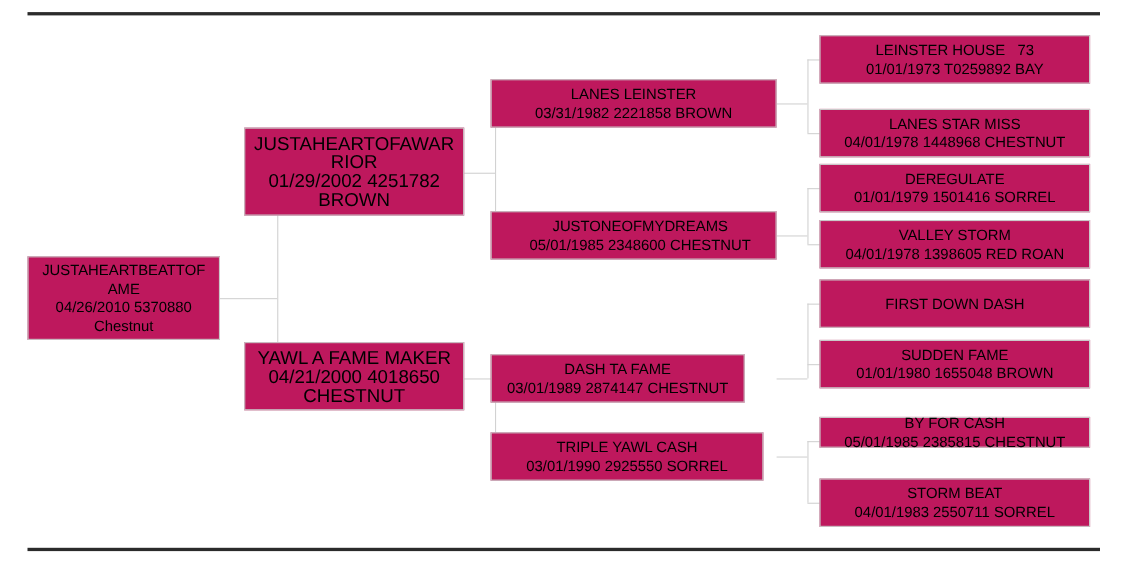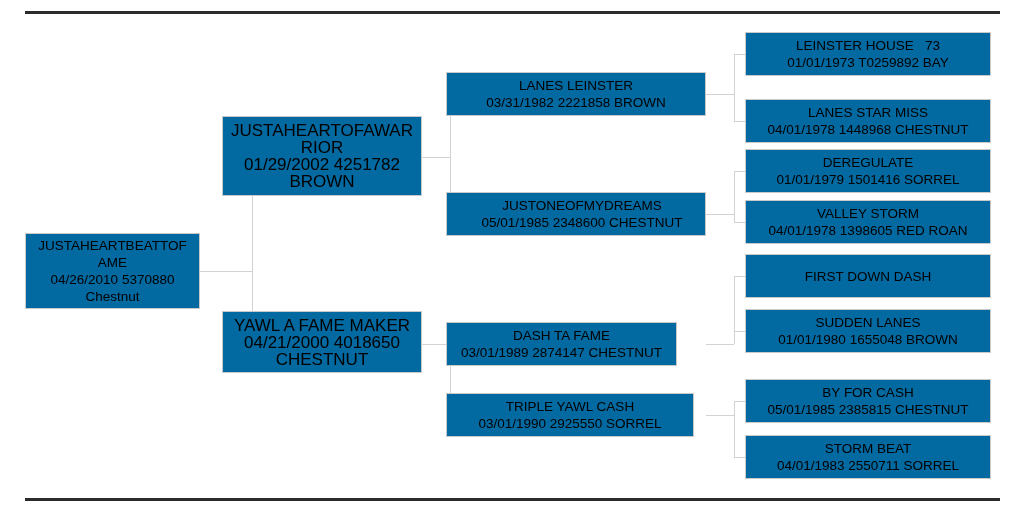--- a/index.html
+++ b/index.html
@@ -27,21 +27,21 @@
     background: #2b2b2b;
   }
   #rule-top { top: 11px; }
   #rule-bottom { top: 498px; }
 
   
   .node {
     position: absolute;
     box-sizing: border-box;
     border: 1px solid #c9c9c9;
-    background: #0369a1;
+    background: #be185d;
     color: #000000;
     text-align: center;
     display: flex;
     flex-direction: column;
     align-items: center;
     justify-content: center;
     z-index: 3;
   }
   .node .ln {
     display: block;
@@ -169,25 +169,25 @@
   <div class="node gen4" style="left:745px; top:200px; width:246px; height:44px;">
     <span class="ln">VALLEY STORM</span>
     <span class="ln">04/01/1978 1398605 RED ROAN</span>
   </div>
 
   <div class="node gen4" style="left:745px; top:254px; width:246px; height:44px;">
     <span class="ln">FIRST DOWN DASH</span>
   </div>
 
   <div class="node gen4" style="left:745px; top:309px; width:246px; height:44px;">
-    <span class="ln">SUDDEN LANES</span>
+    <span class="ln">SUDDEN FAME</span>
     <span class="ln">01/01/1980 1655048 BROWN</span>
   </div>
 
-  <div class="node gen4" style="left:745px; top:379px; width:246px; height:44px;">
+  <div class="node gen4" style="left:745px; top:379px; width:246px; height:28px;">
     <span class="ln">BY FOR CASH</span>
     <span class="ln">05/01/1985 2385815 CHESTNUT</span>
   </div>
 
   <div class="node gen4" style="left:745px; top:435px; width:246px; height:44px;">
     <span class="ln">STORM BEAT</span>
     <span class="ln">04/01/1983 2550711 SORREL</span>
   </div>
 
 </div>

